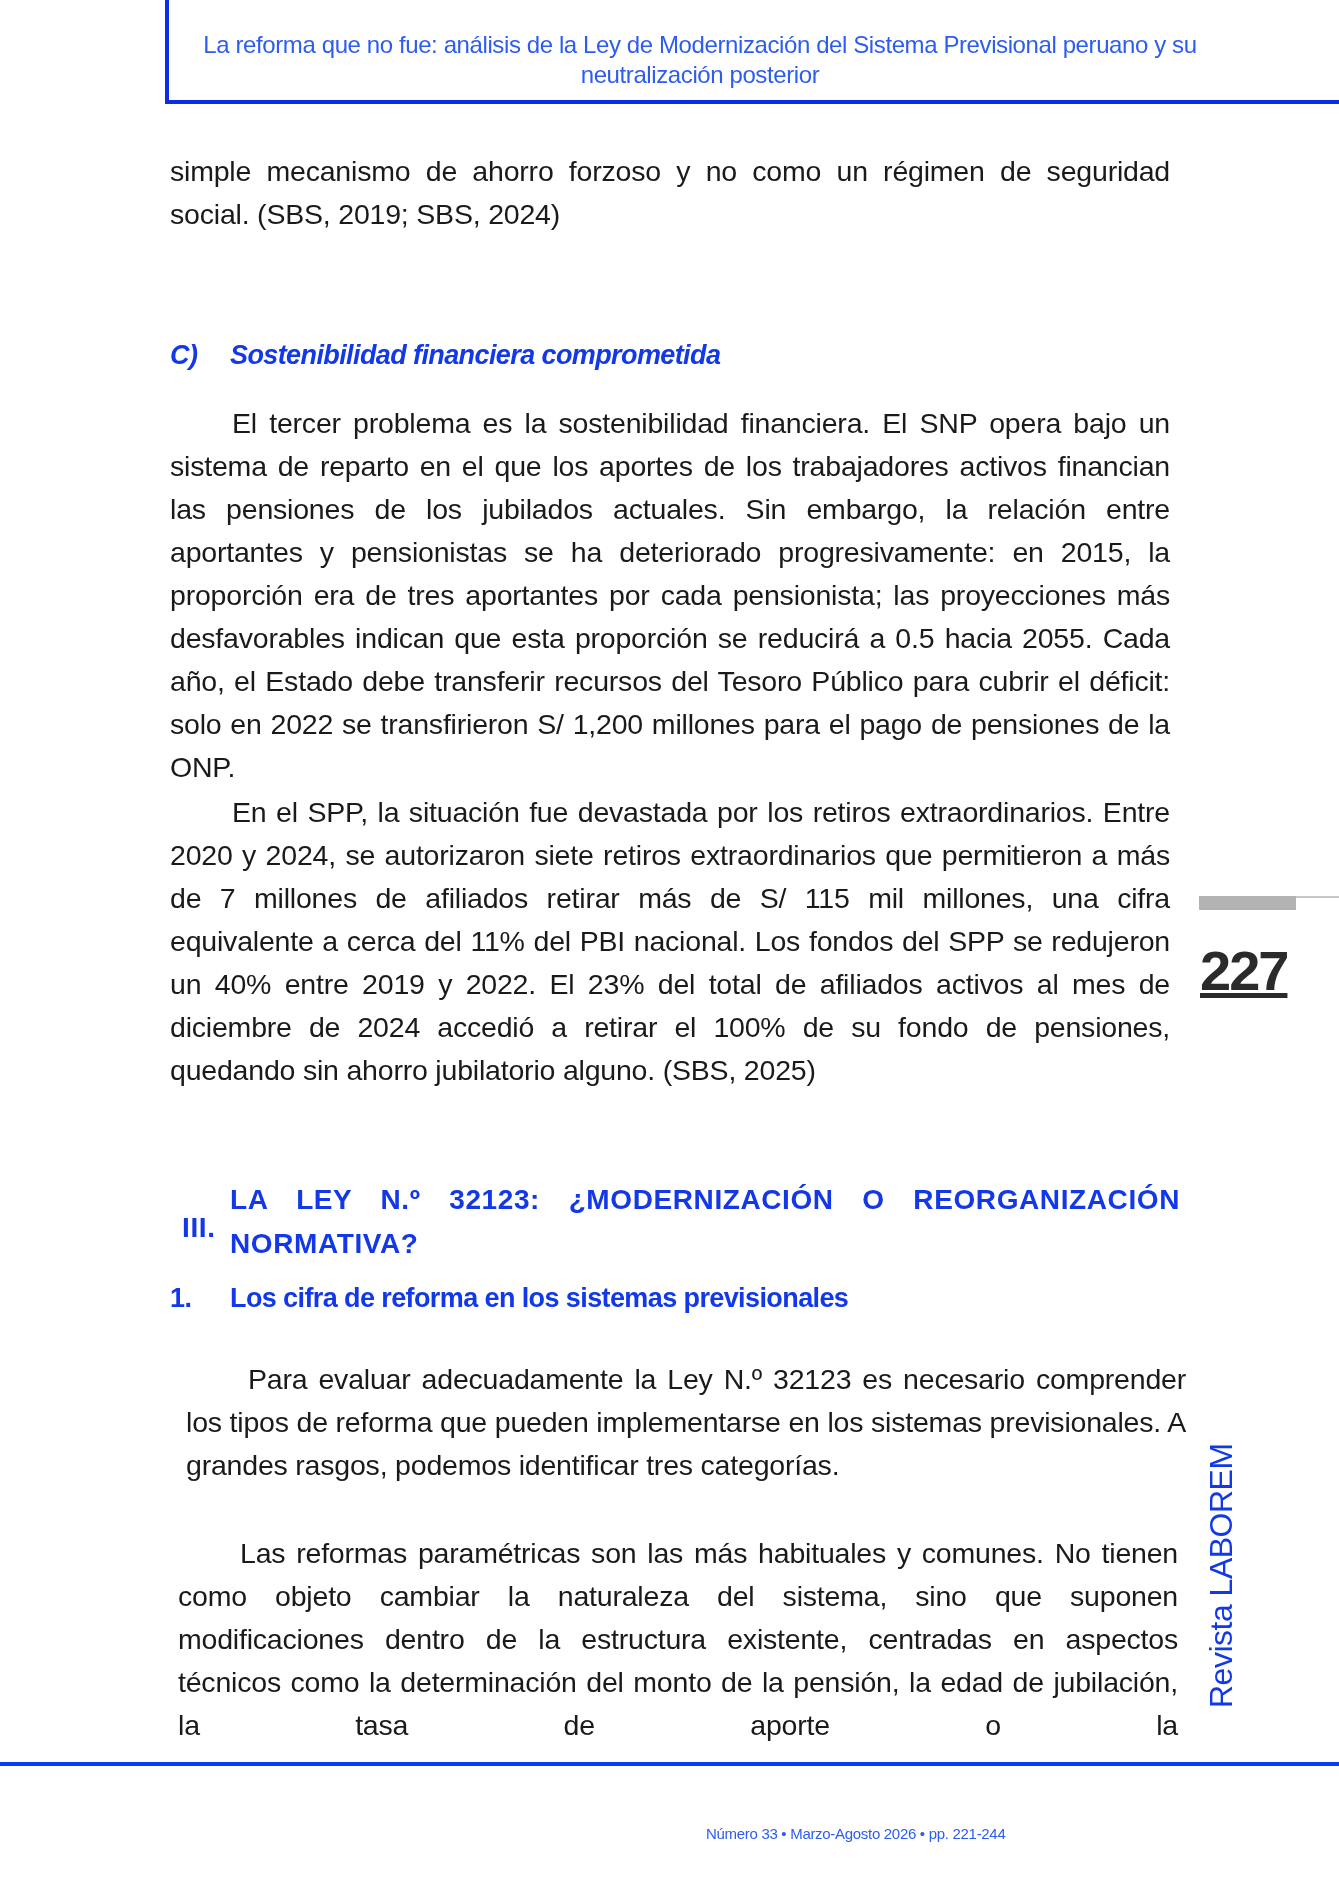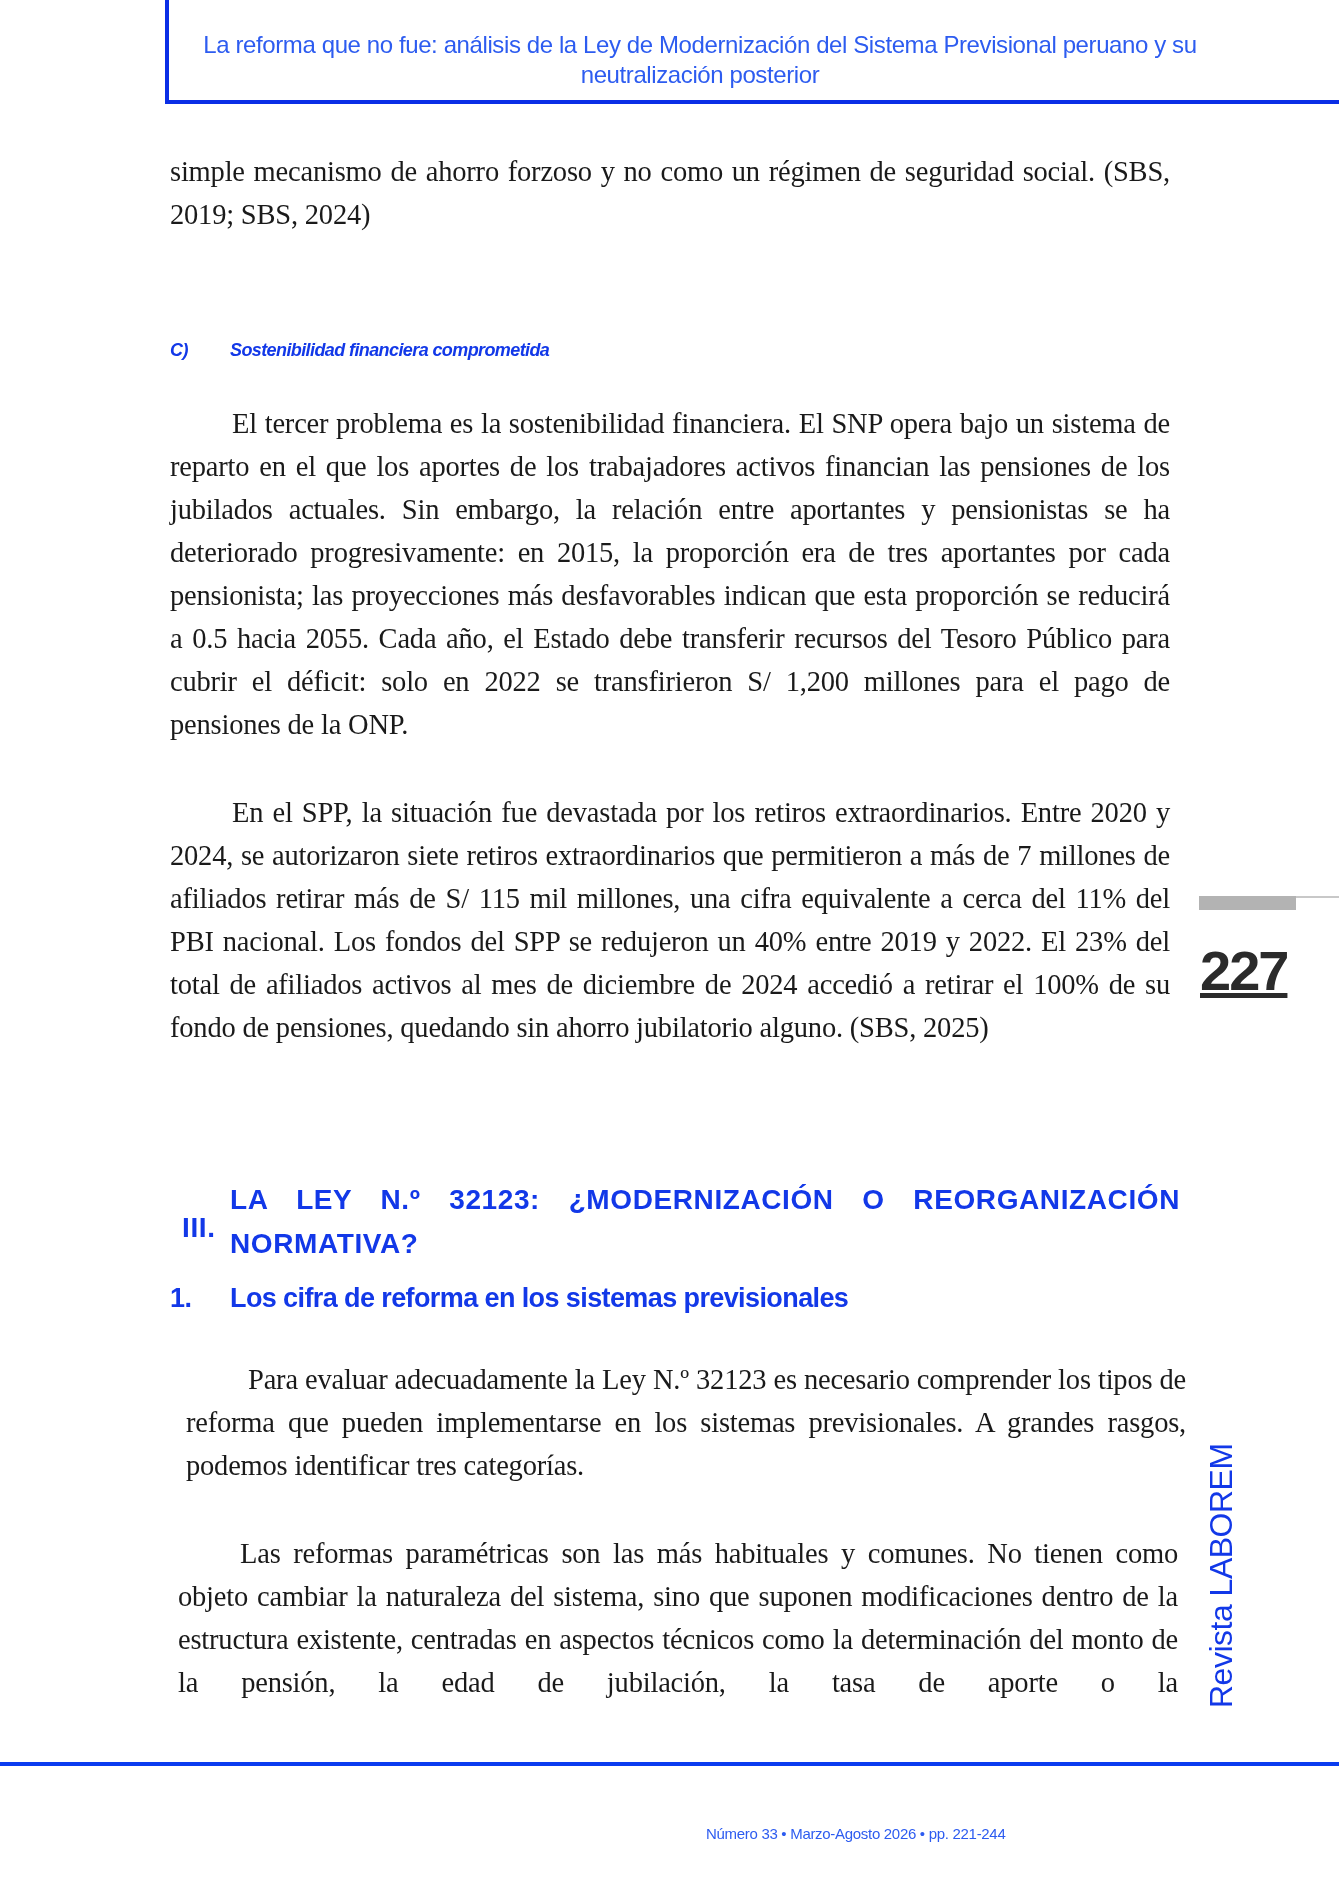--- a/index.html
+++ b/index.html
@@ -13,29 +13,29 @@
   .hdr-bar-h {
     position: absolute; left: 165px; top: 100px; right: 0; height: 4px; background: #0a2ee6;
   }
   .hdr-title {
     position: absolute; left: 200px; top: 30px; width: 1000px;
     font-family: "Liberation Sans", sans-serif; font-size: 24px; line-height: 30px;
     color: #2d5cf0; letter-spacing: -0.4px; text-align: center;
   }
   .body-text {
     position: absolute; left: 170px; width: 1000px;
-    font-family: Liberation Serif, serif; font-size: 28.5px; line-height: 43px;
+    font-family: Liberation Sans, sans-serif; font-size: 28.5px; line-height: 43px;
     color: #1a1a1a; text-align: justify; letter-spacing: -0.2px;
   }
   .indent { text-indent: 62px; }
   .sec-head {
     position: absolute; left: 170px; width: 1010px;
     font-family: "Liberation Sans", sans-serif; font-weight: bold; color: #1238e8;
   }
-  .sec-c { top: 340px; font-size: 18px; font-style: italic; letter-spacing: -0.6px; }
+  .sec-c { top: 340px; font-size: 27px; font-style: italic; letter-spacing: -0.6px; }
   .sec-c .lbl { display: inline-block; width: 60px; }
   .sec-iii { top: 1178px; font-size: 28px; line-height: 44px; letter-spacing: 0.6px; }
   .sec-iii .lbl { position: absolute; left: 12px; margin-top: 28px; }
   .sec-iii .txt { display: block; padding-left: 60px; text-align: justify; }
   .sec-1 { top: 1283px; font-size: 27px; letter-spacing: -0.6px; }
   .sec-1 .lbl { display: inline-block; width: 60px; }
   .gray-bar {
     position: absolute; left: 1199px; top: 896px; width: 97px; height: 14px; background: #b3b3b3;
   }
   .gray-line {

